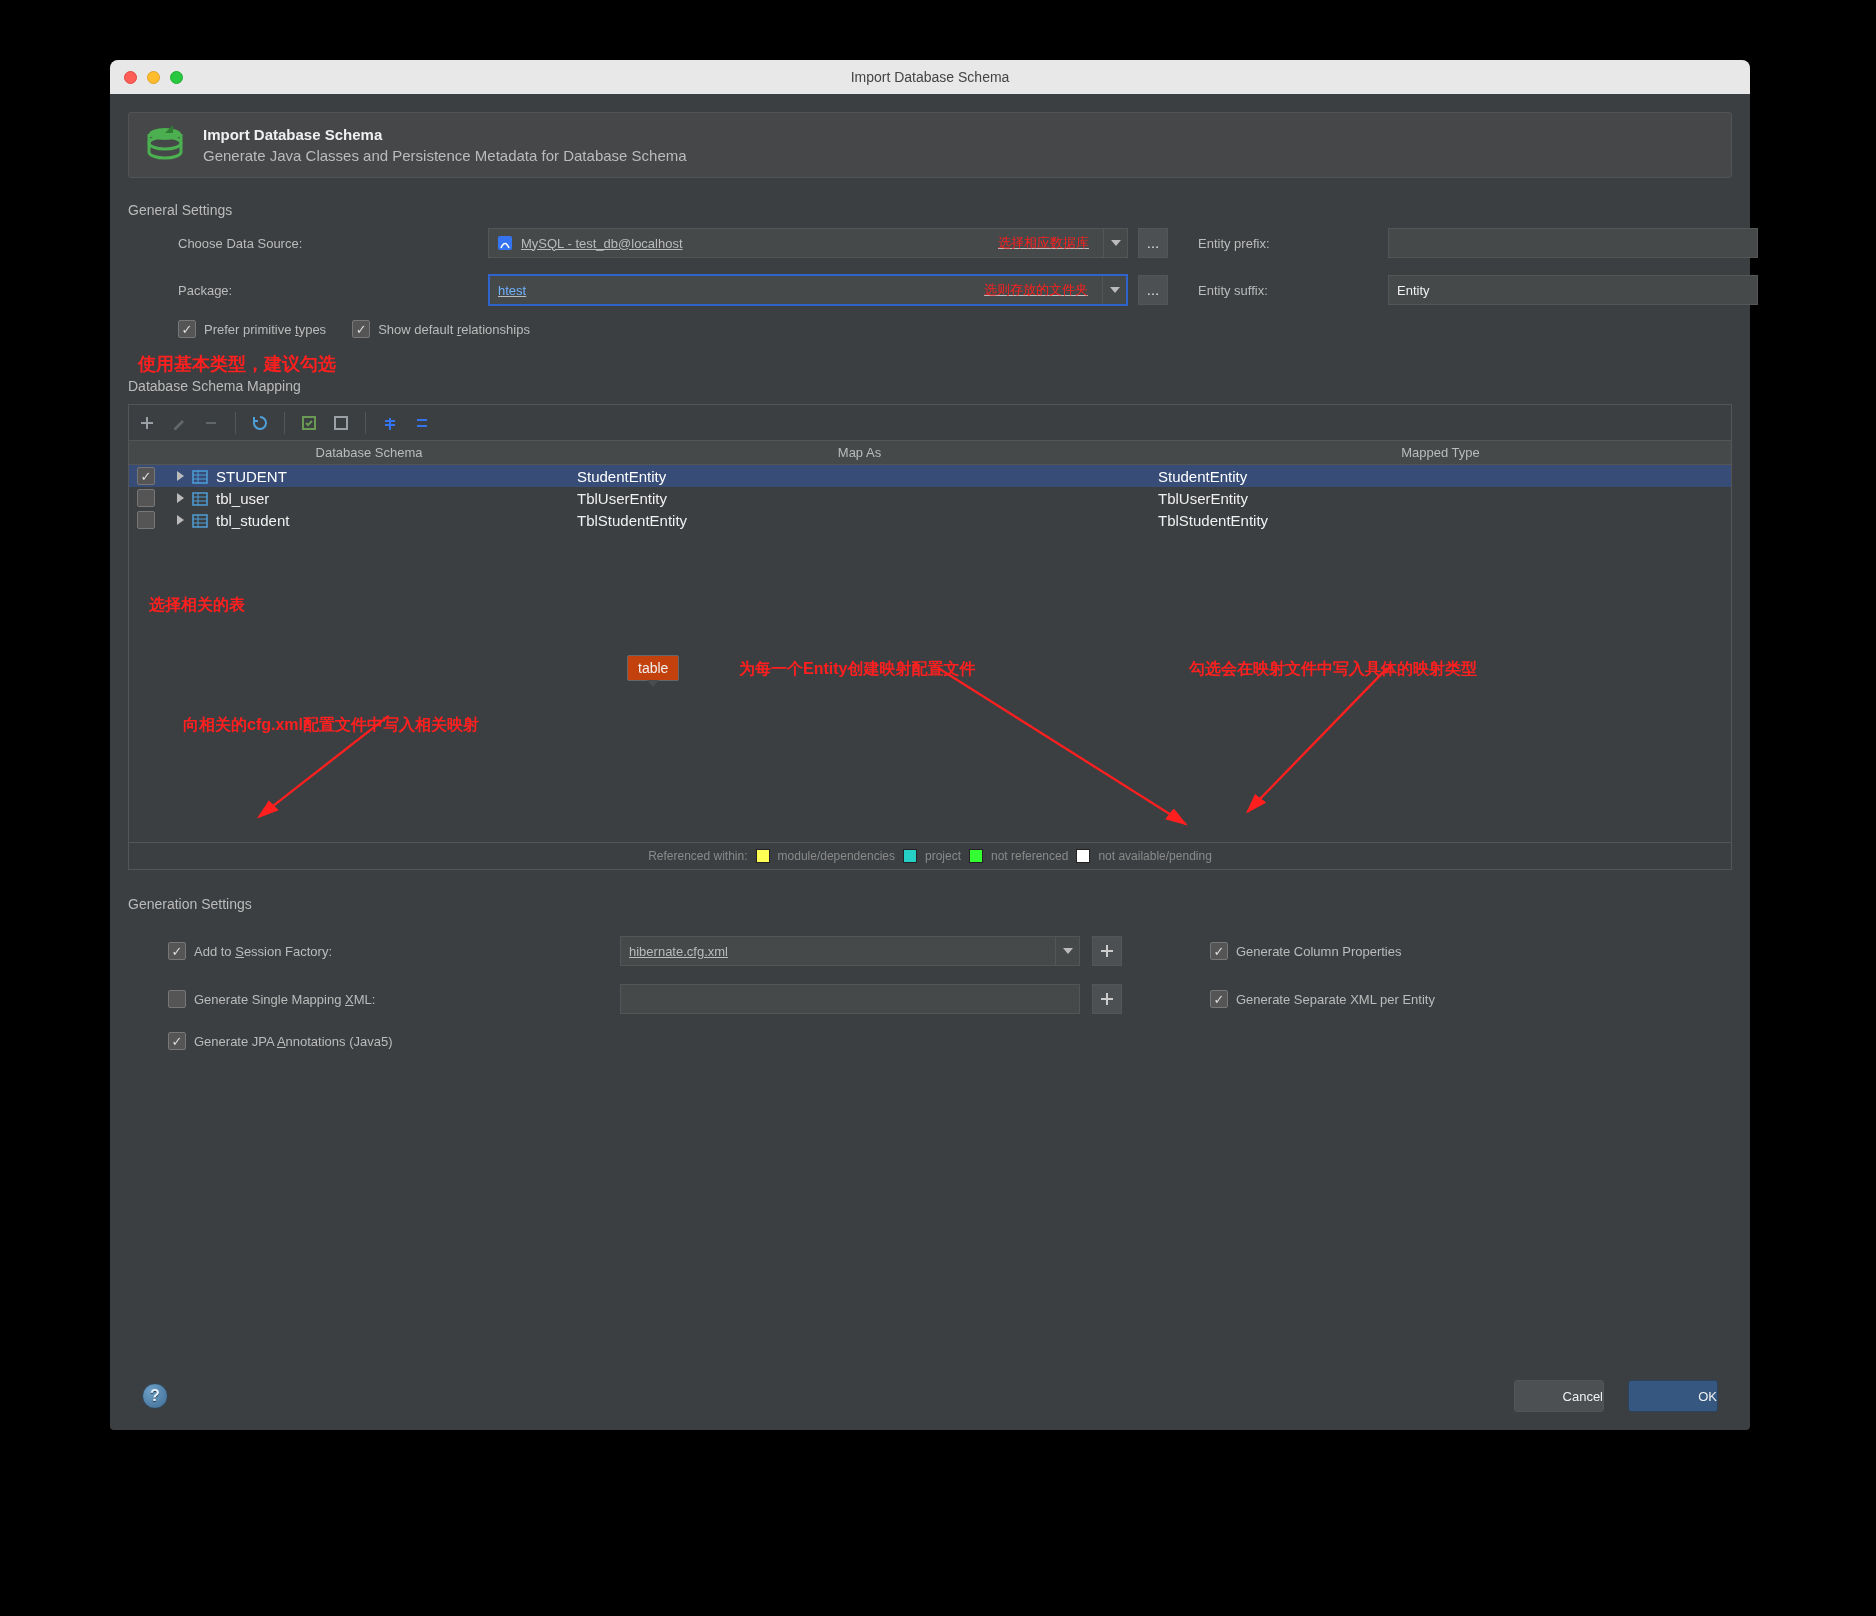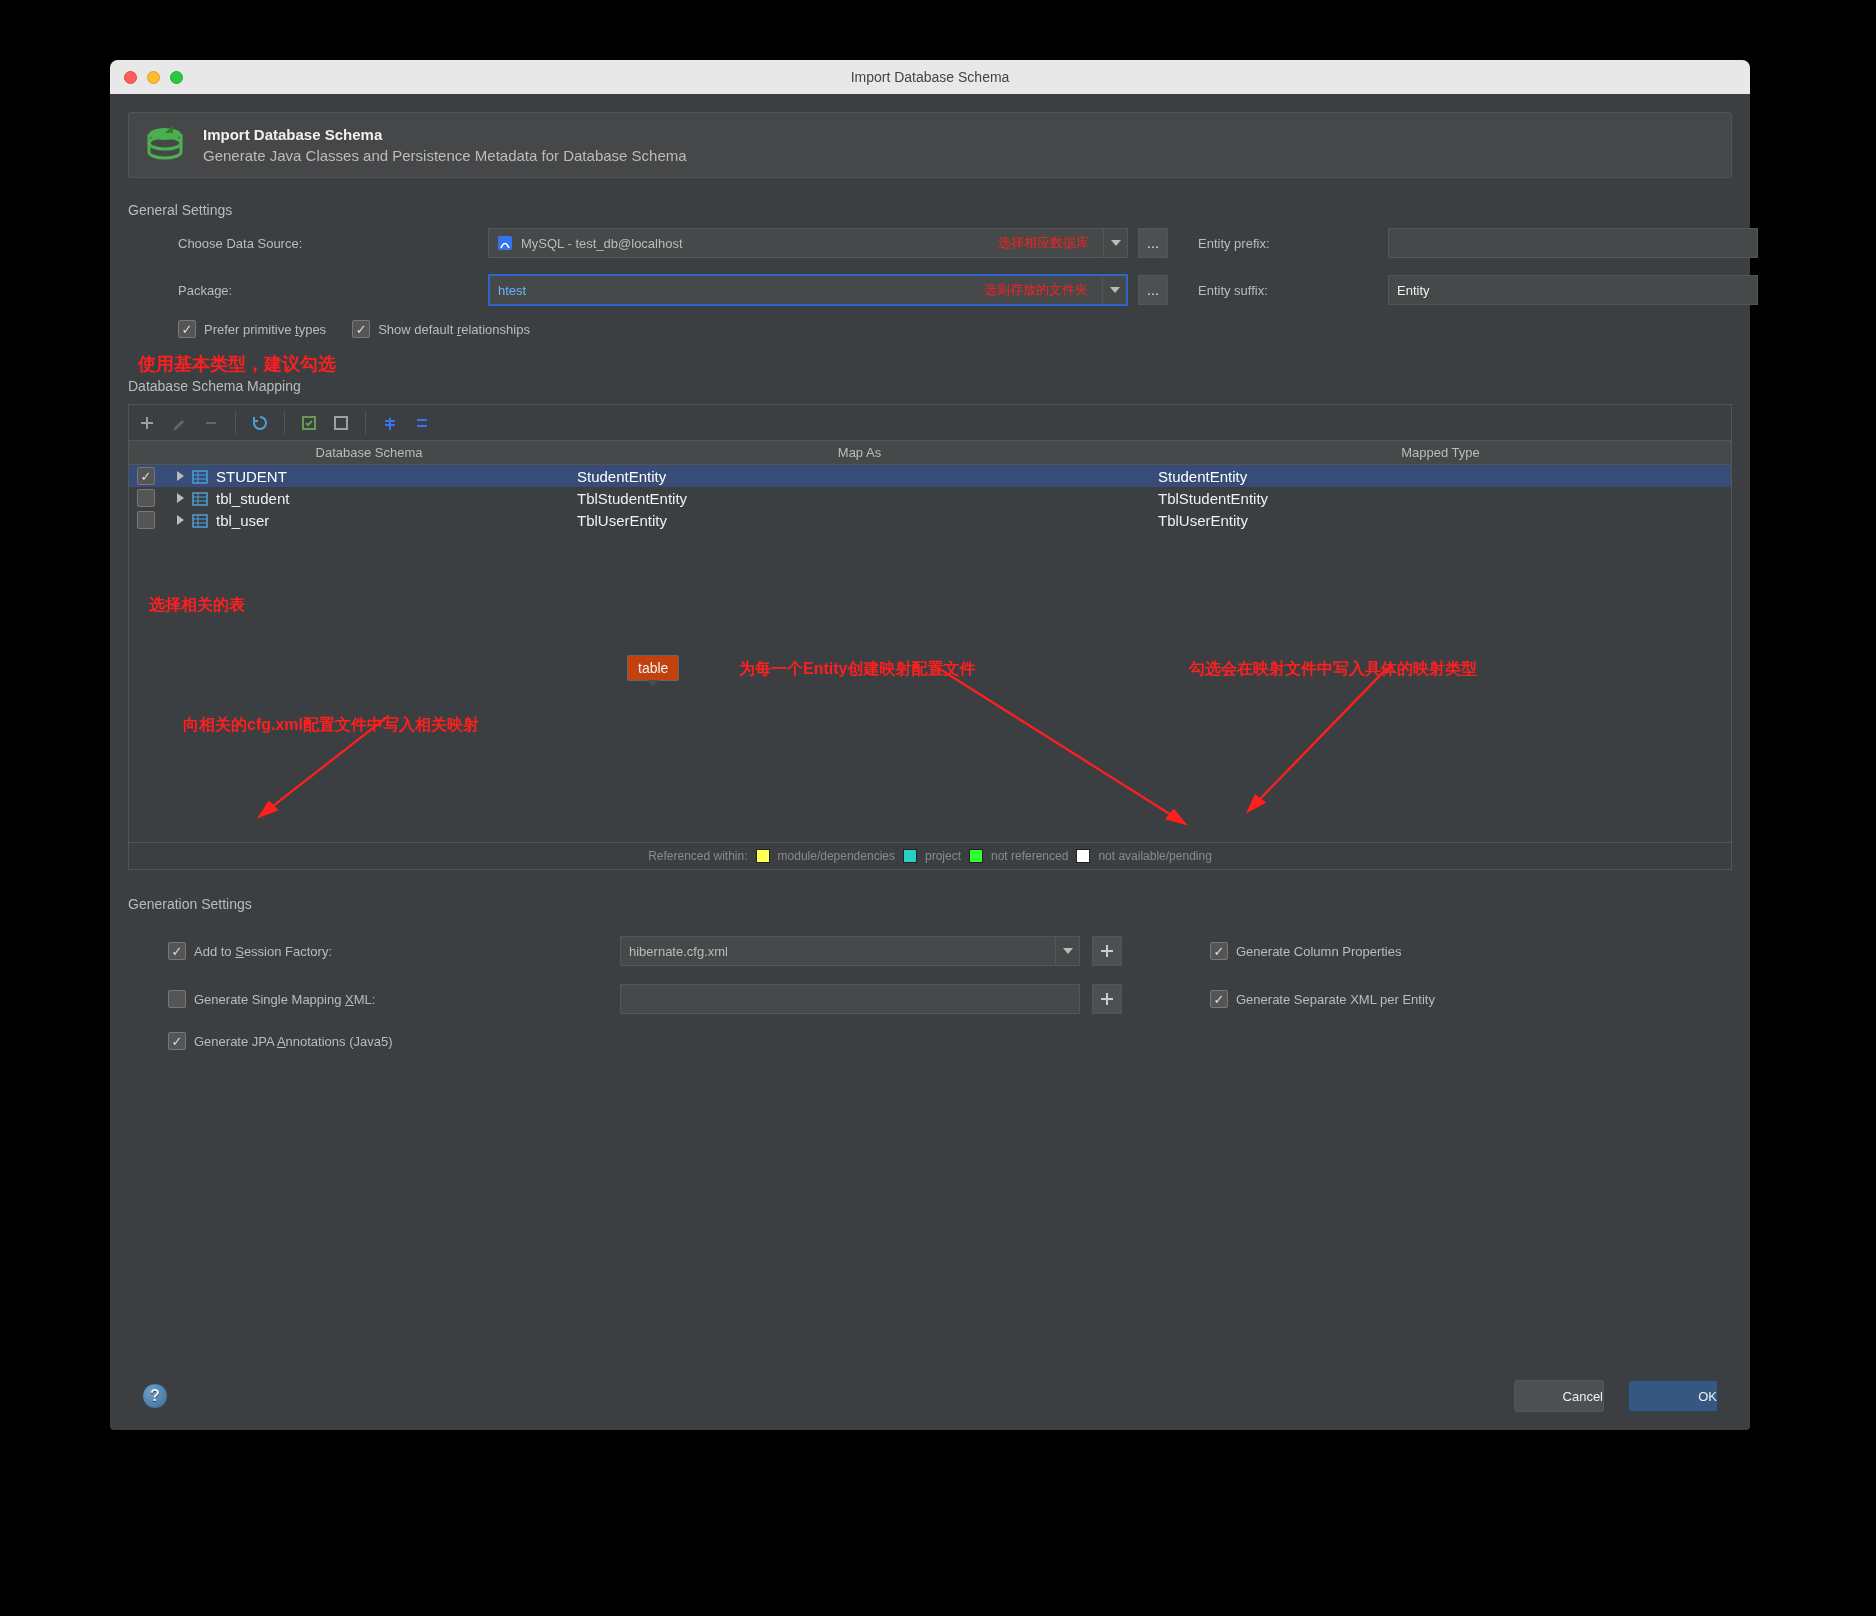--- a/index.html
+++ b/index.html
@@ -89,21 +89,21 @@
   }
   .lbl { text-align: left; }
   .combo {
     position: relative;
     display: flex;
     align-items: center;
     background: #45494a;
     border: 1px solid var(--border);
     height: 30px;
   }
-  .combo .combo-body { flex:1; display:flex; align-items:center; padding: 0 8px; gap: 8px; min-width:0; }
+  .combo .combo-body { flex:1; display:flex; align-items:center; padding: 0 8px; gap: 8px; min-width:0;text-decoration:underline; }
   .combo .caret {
     width: 24px; height: 100%; display:flex; align-items:center; justify-content:center;
     border-left: 1px solid var(--border);
   }
   .combo svg { flex-shrink:0; }
   .red-inline { color: var(--red); margin-left: auto; padding-right: 6px; }
 
   .combo.focused { border: 2px solid var(--blue-input); height: 32px; }
   .combo.focused .combo-body span.val { color: #6fb2ff; }
 
@@ -373,44 +373,44 @@
                 </td>
                 <td>
                   <div class="cell0">
                     <span class="exp"></span>
                     <span class="tblicon"><svg width="16" height="16">
                         <rect x="1" y="2" width="14" height="12" fill="none" stroke="#4e9fd8" stroke-width="1.5"></rect>
                         <line x1="1" y1="6" x2="15" y2="6" stroke="#4e9fd8"></line>
                         <line x1="1" y1="10" x2="15" y2="10" stroke="#4e9fd8"></line>
                         <line x1="6" y1="2" x2="6" y2="14" stroke="#4e9fd8"></line>
                       </svg></span>
-                    <span>tbl_student</span>
+                    <span>tbl_user</span>
                   </div>
                 </td>
-                <td>TblStudentEntity</td>
-                <td>TblStudentEntity</td>
+                <td>TblUserEntity</td>
+                <td>TblUserEntity</td>
               </tr>
               <tr>
                 <td>
                   <span class="chkbox "></span>
                 </td>
                 <td>
                   <div class="cell0">
                     <span class="exp"></span>
                     <span class="tblicon"><svg width="16" height="16">
                         <rect x="1" y="2" width="14" height="12" fill="none" stroke="#4e9fd8" stroke-width="1.5"></rect>
                         <line x1="1" y1="6" x2="15" y2="6" stroke="#4e9fd8"></line>
                         <line x1="1" y1="10" x2="15" y2="10" stroke="#4e9fd8"></line>
                         <line x1="6" y1="2" x2="6" y2="14" stroke="#4e9fd8"></line>
                       </svg></span>
-                    <span>tbl_user</span>
+                    <span>tbl_student</span>
                   </div>
                 </td>
-                <td>TblUserEntity</td>
-                <td>TblUserEntity</td>
+                <td>TblStudentEntity</td>
+                <td>TblStudentEntity</td>
               </tr>
             </tbody>
         </table>
         <div class="table-body-space">
           <div class="ann" style="left:20px; top:64px;">选择相关的表</div>
           <div class="tooltip" style="left:498px; top:124px;">table</div>
 
           <div class="ann" style="left:54px; top:184px;">向相关的cfg.xml配置文件中写入相关映射</div>
           <div class="ann" style="left:610px; top:128px;">为每一个Entity创建映射配置文件</div>
           <div class="ann" style="left:1060px; top:128px;">勾选会在映射文件中写入具体的映射类型</div>

